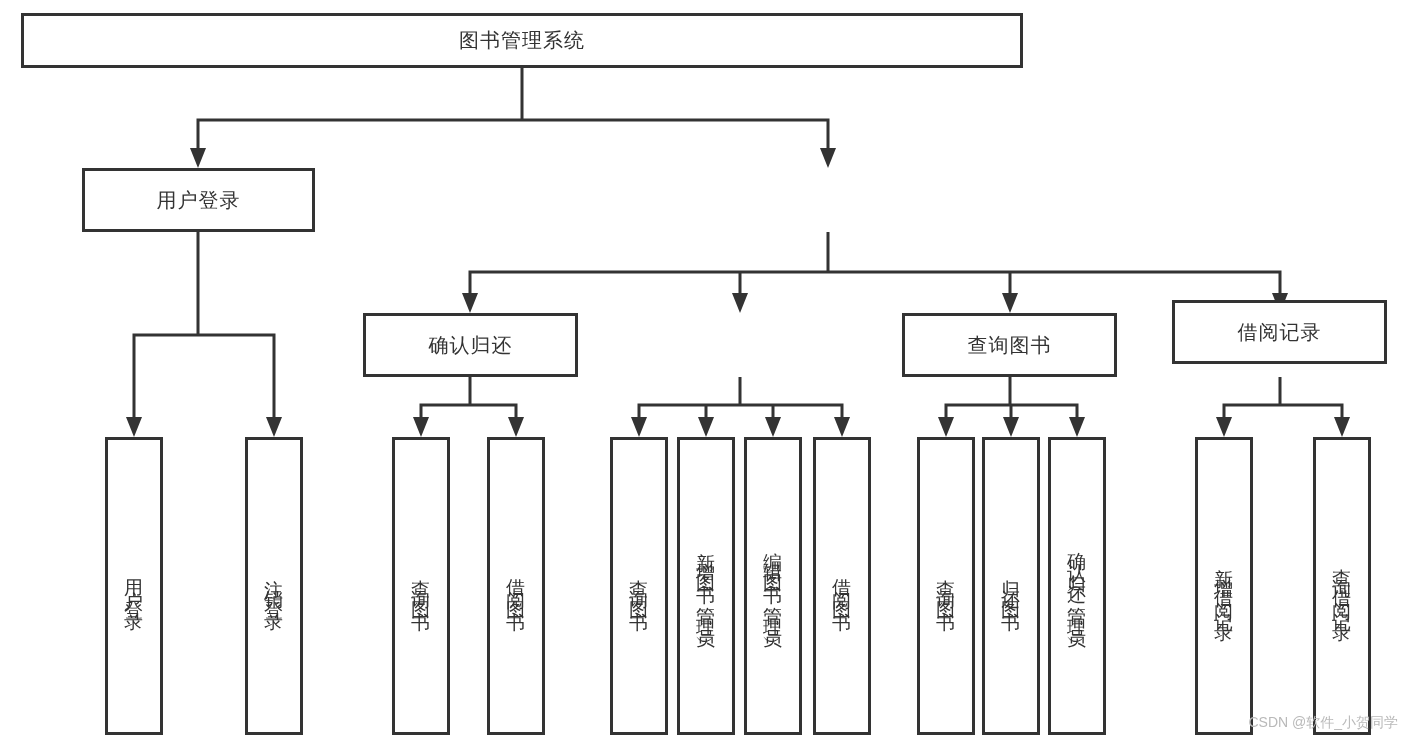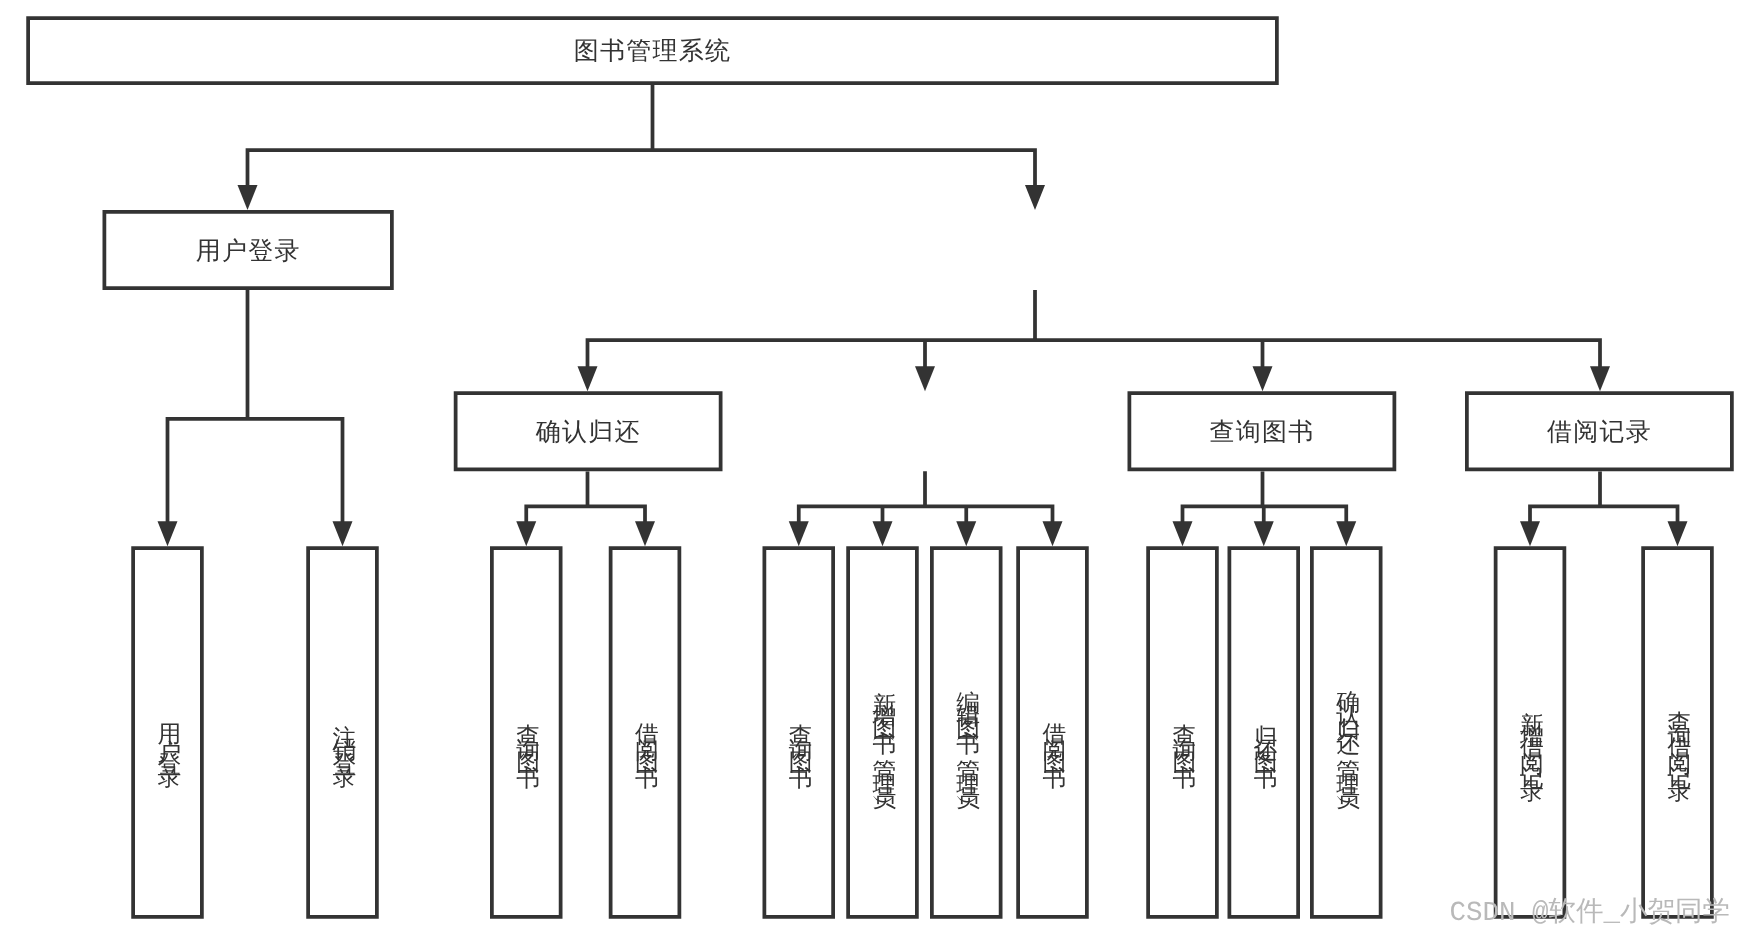--- a/index.html
+++ b/index.html
@@ -10,21 +10,20 @@
     --background: #ffffff;
     background: var(--background);
     font-family: "Liberation Sans", "DejaVu Sans", sans-serif;
   }
   .canvas {
     position: relative;
     width: 1405px;
     height: 747px;
     background: var(--background);
     overflow: hidden;
-    font-family: Liberation Mono, monospace;
   }
   .connectors {
     position: absolute;
     left: 0; top: 0;
     width: 1405px; height: 747px;
     pointer-events: none;
   }
   .connectors path {
     stroke: var(--line);
     stroke-width: 3;
@@ -55,22 +54,22 @@
     writing-mode: vertical-rl;
     text-orientation: mixed;
     font-size: 19px;
     letter-spacing: 11px;
     line-height: 1;
     white-space: nowrap;
   }
   .watermark {
     position: absolute;
     top: 714px;
-    right: 21px;
-    font-size: 22px;
+    right: 7px;
+    font-size: 14px;
     color: var(--watermark);
     white-space: nowrap;
     z-index: 5;
   }
 </style>
 </head>
 <body style="--line: #333333; --text: #333333; --watermark: #b9b9b9; --background: #ffffff;">
 
 <div class="canvas">
 
@@ -114,21 +113,21 @@
   <div class="hbox" style="left:82px;top:168px;width:233px;height:64px">
     <span>用户登录</span>
   </div>
 
   <div class="hbox" style="left:363px;top:313px;width:215px;height:64px">
     <span>确认归还</span>
   </div>
   <div class="hbox" style="left:902px;top:313px;width:215px;height:64px">
     <span>查询图书</span>
   </div>
-  <div class="hbox" style="left:1172px;top:313px;width:215px;height:64px">
+  <div class="hbox" style="left:1172px;top:300px;width:215px;height:64px">
     <span>借阅记录</span>
   </div>
 
   <div class="vbox" style="left:105px">
     <span>用户登录</span>
   </div>
   <div class="vbox" style="left:245px">
     <span>注销登录</span>
   </div>
 

